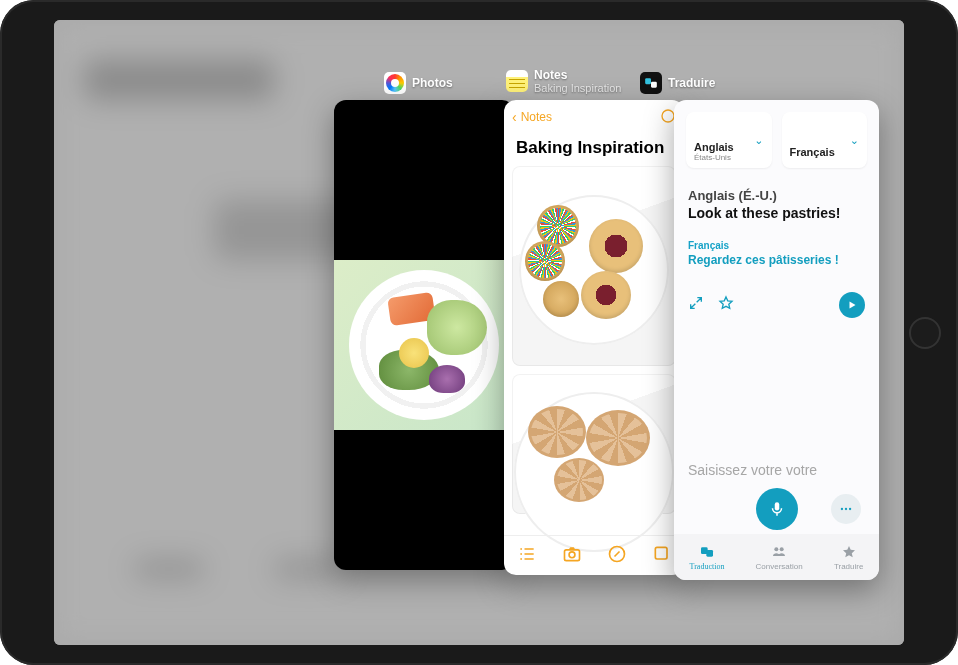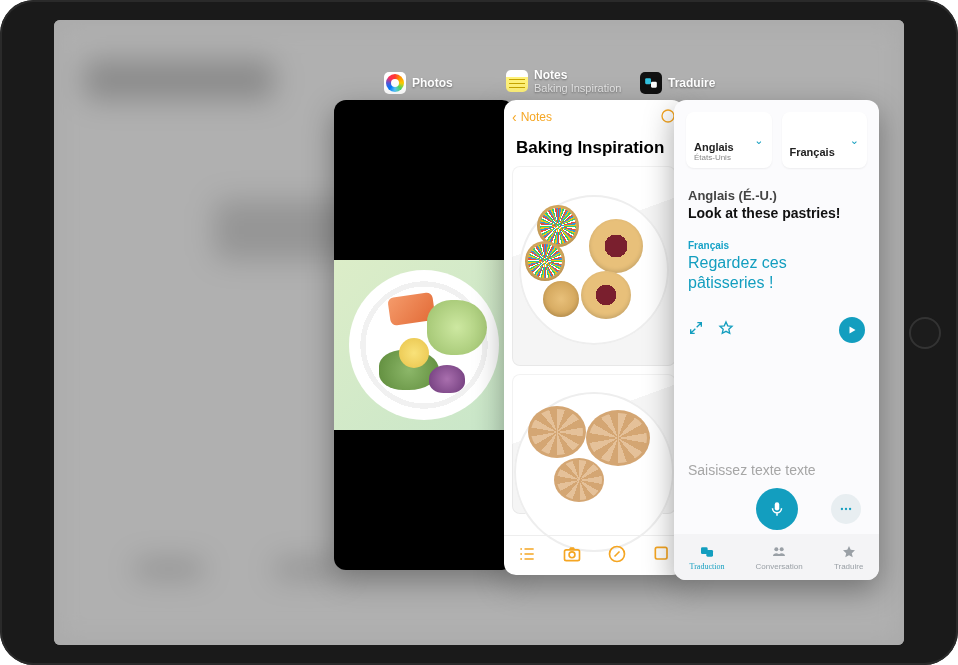--- a/index.html
+++ b/index.html
@@ -107,21 +107,21 @@
     display:flex; justify-content:space-between; align-items:center;
     font-size: 11px;
   }
   .lang-pick .m { font-weight:600; display:block; font-size:11px; color:#222;margin-top:23px; }
   .lang-pick .s { display:block; font-size:8px; color:#888; }
   .chev { color:#139ebf; font-size:11px; }
   .trans-body { padding: 10px 14px; }
   .src-lang { font-size:13px; font-weight:600; color:#444; }
   .src-text { font-size:14px; font-weight:800; color:#111; line-height:1.2; margin-top:2px; }
   .tgt-lang { font-size:10px; font-weight:700; color:#17a2c7; margin-top: 18px; }
-  .tgt-text { font-size:16px; font-weight:400; color:#139ebf; line-height:1.25; margin-top:2px; }
+  .tgt-text { font-size:12px; font-weight:700; color:#139ebf; line-height:1.25; margin-top:2px; }
   .trans-actions { display:flex; align-items:center; justify-content:space-between; padding: 14px 14px 0; }
   .trans-actions .left { display:flex; gap:14px; color:#17a2c7; }
   .play-btn {
     width:26px; height:26px; border-radius:50%; background:#139ebf;
     display:flex; align-items:center; justify-content:center; color:#fff;
   }
   .trans-input-row {
     position:absolute; left:0; right:0; bottom: 50px;
     padding: 0 14px;
     display:flex; flex-direction:column; gap:10px; align-items:center;
@@ -307,21 +307,21 @@
             </span>
           </div>
           <div class="play-btn">
             <svg width="12" height="12" viewBox="0 0 24 24" fill="#fff">
                 <path d="M7 5v14l12-7z"></path>
               </svg>
           </div>
         </div>
 
         <div class="trans-input-row">
-          <div class="trans-placeholder">Saisissez texte texte</div>
+          <div class="trans-placeholder">Saisissez votre votre</div>
           <div class="mic-row">
             <div class="mic-btn">
               <svg width="18" height="18" viewBox="0 0 24 24" fill="#fff">
                   <rect x="9" y="3" width="6" height="11" rx="3"></rect>
                   <path d="M6 11a6 6 0 0012 0M12 17v4" stroke="#fff" stroke-width="2" fill="none"></path>
                 </svg>
             </div>
             <div class="more-btn">
               <svg width="14" height="14" viewBox="0 0 24 24" fill="#139ebf">
                   <circle cx="5" cy="12" r="2"></circle>

